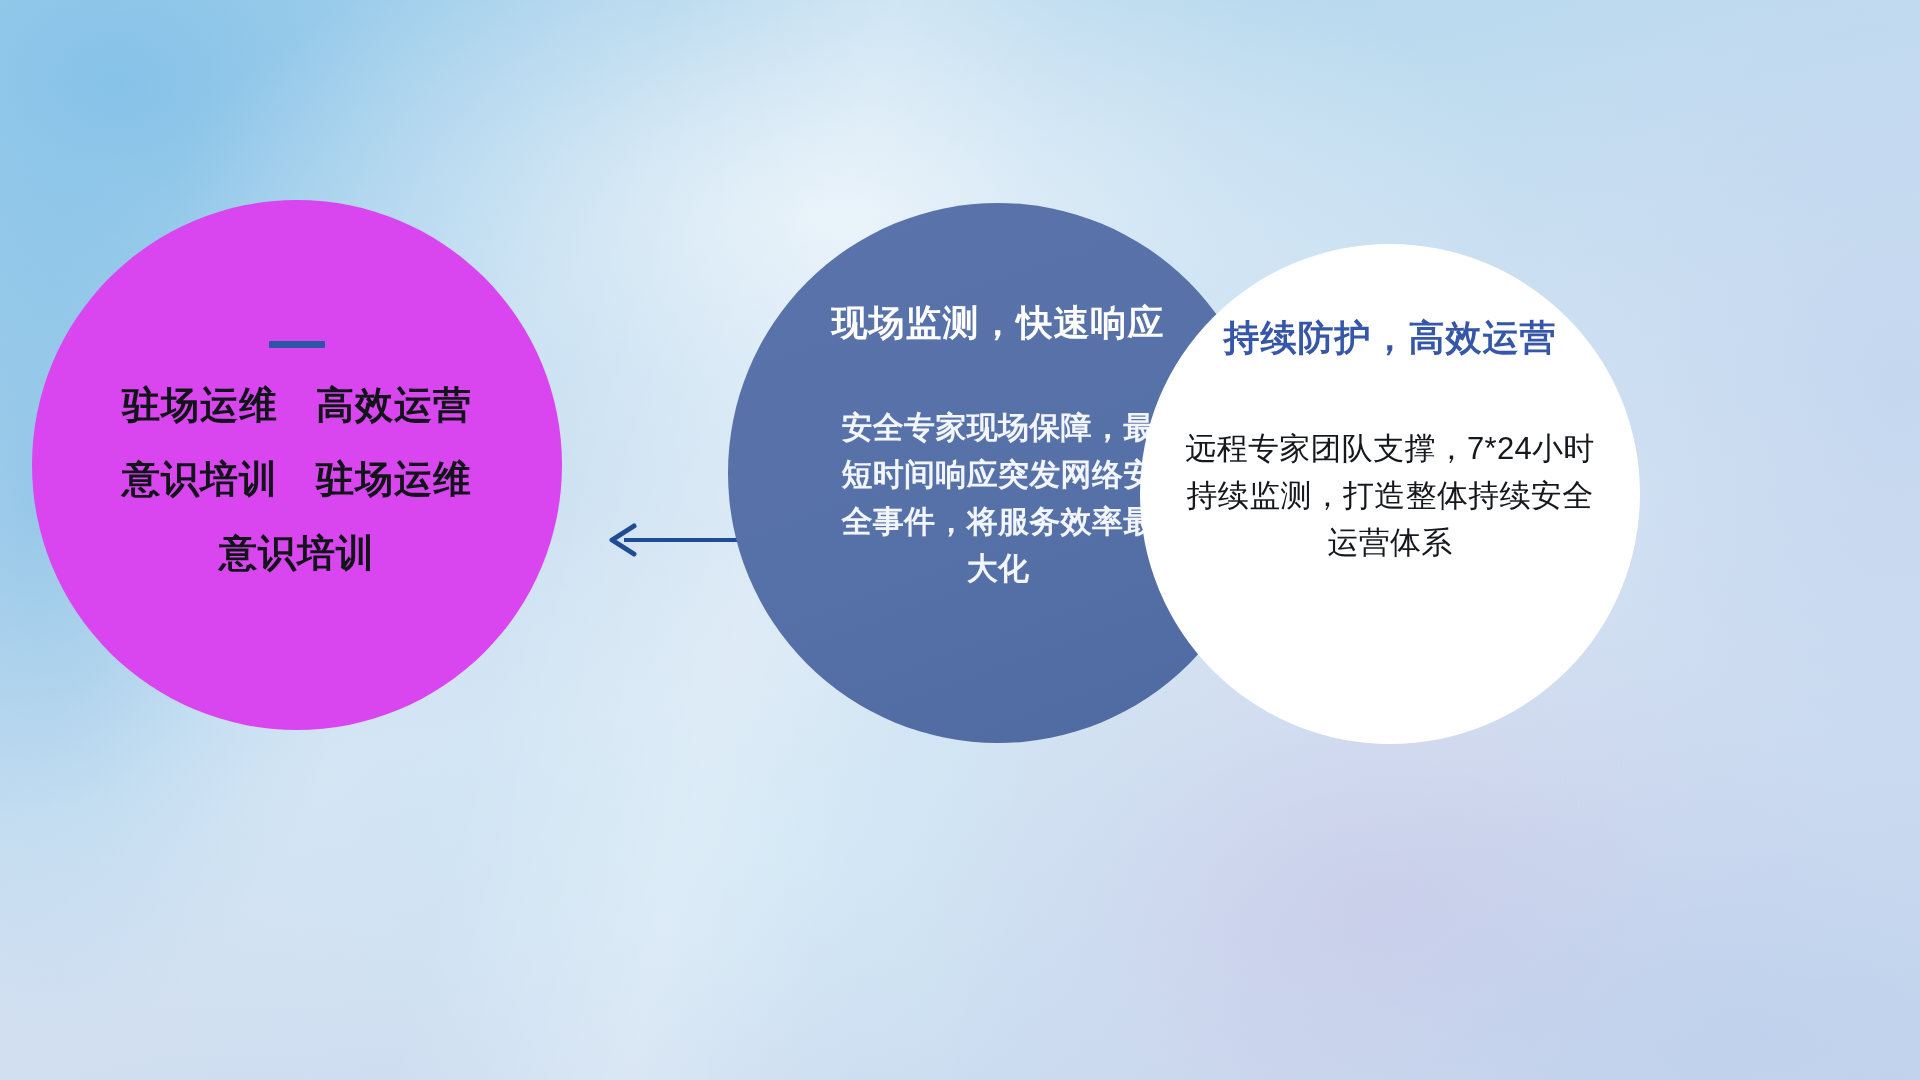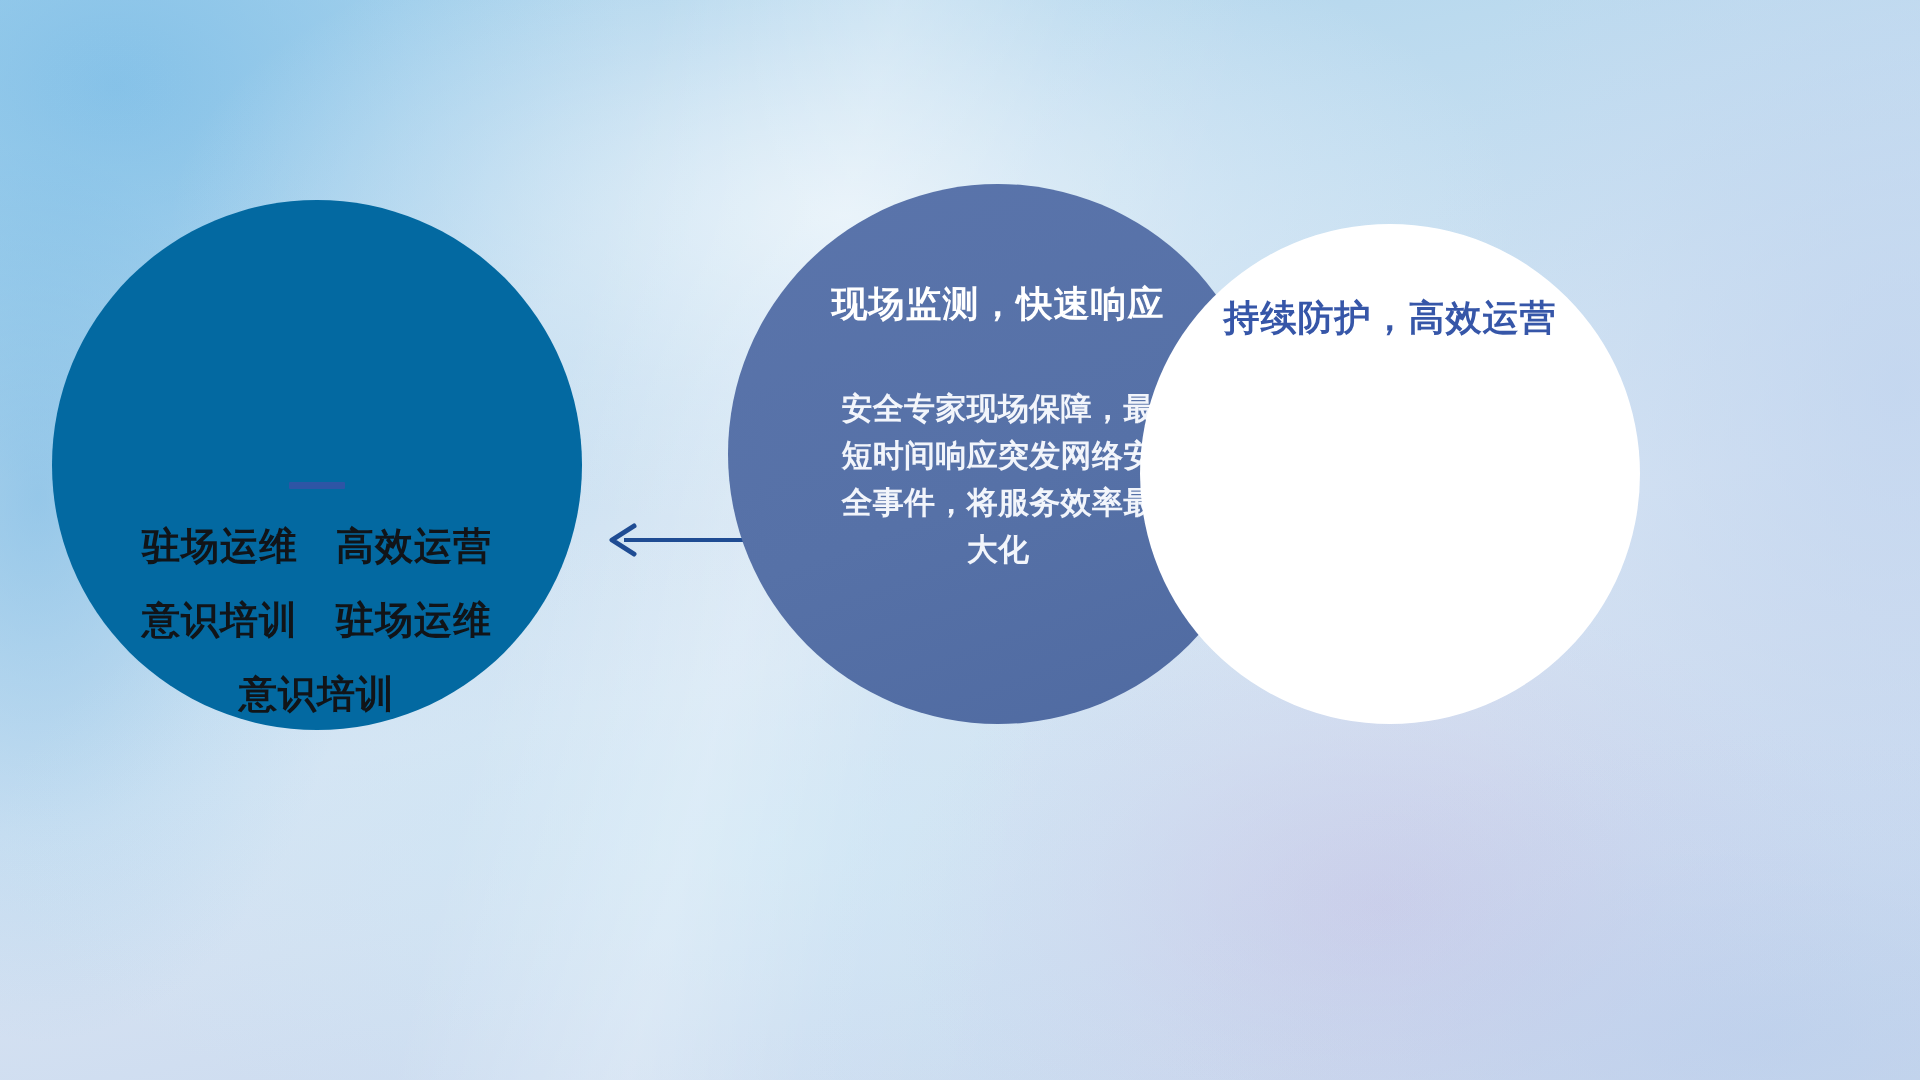--- a/index.html
+++ b/index.html
@@ -72,25 +72,25 @@
   .circle {
     position:absolute;
     border-radius:50%;
     display:flex;
     flex-direction:column;
     align-items:center;
   }
 
   
   #circle-left {
-    left:52px; top:200px;
+    left:32px; top:200px;
     width:530px; height:530px;
-    background:#0369a1;
+    background:#d946ef;
     z-index:4;
-    justify-content:flex-end;
+    justify-content:center;
   }
   #circle-left .dash {
     width:56px; height:7px;
     background:#2e55a5;
     border-radius:1px;
     margin-bottom:38px;
   }
   #circle-left .kw-row {
     display:flex;
     justify-content:center;
@@ -100,21 +100,21 @@
     font-weight:700;
     line-height:1.0;
     letter-spacing:1px;
     margin-bottom:36px;
     white-space:nowrap;
   }
   #circle-left .kw-row.last { margin-bottom:17px; }
 
   
   #circle-mid {
-    left:728px; top:184px;
+    left:728px; top:203px;
     width:540px; height:540px;
     background:#5771a8;
     background-image:linear-gradient(160deg,#5a74ab 0%,#5671a7 55%,#4f6aa1 100%);
     z-index:5;
     justify-content:flex-start;
     padding-top:96px;
   }
   #circle-mid .c-title {
     color:#ffffff;
     font-size:36px;
@@ -128,21 +128,21 @@
     font-size:31px;
     font-weight:700;
     line-height:1.52;
     text-align:center;
     width:330px;
     letter-spacing:0.3px;
   }
 
   
   #circle-right {
-    left:1140px; top:224px;
+    left:1140px; top:244px;
     width:500px; height:500px;
     background:#ffffff;
     z-index:6;
     justify-content:flex-start;
     padding-top:70px;
   }
   #circle-right .c-title {
     color:#3656a8;
     font-size:36px;
     font-weight:700;
@@ -206,15 +206,16 @@
     </div>
   </div>
 
   <div class="circle" id="circle-mid">
     <div class="c-title">现场监测，快速响应</div>
     <div class="c-body">安全专家现场保障，最短时间响应突发网络安全事件，将服务效率最大化</div>
   </div>
 
   <div class="circle" id="circle-right">
     <div class="c-title">持续防护，高效运营</div>
+    <div class="c-body">远程专家团队支撑，7*24小时持续监测，打造整体持续安全运营体系</div>
   </div>
 
 </div>
 
 </body></html>

